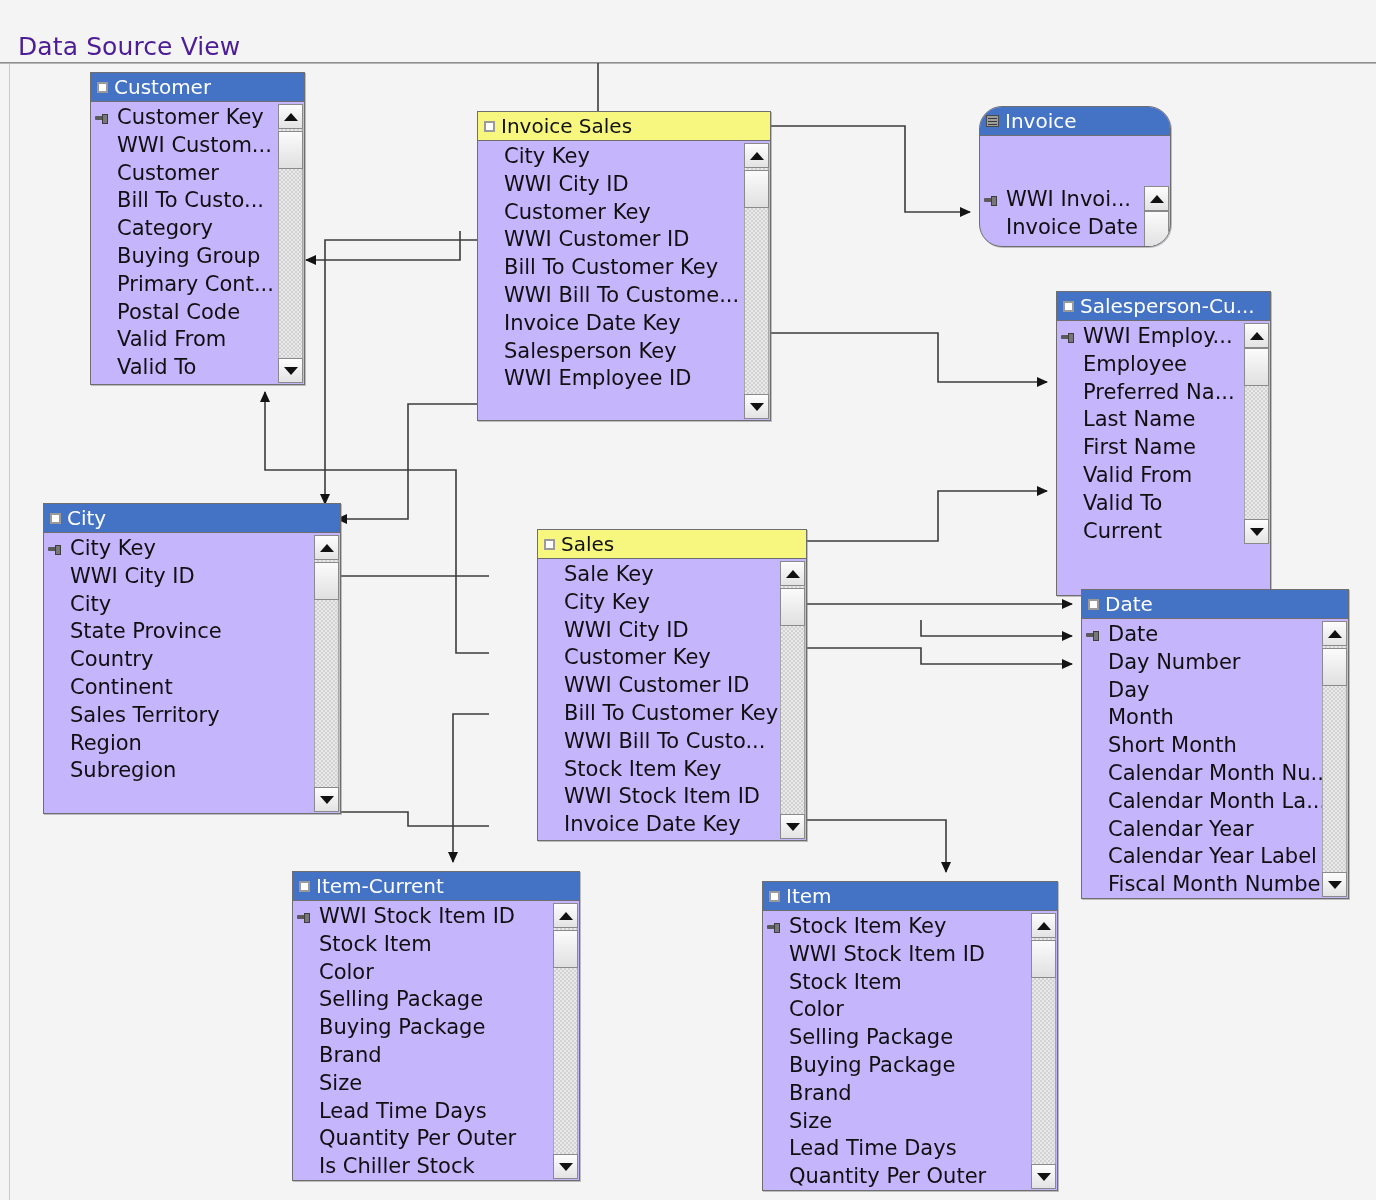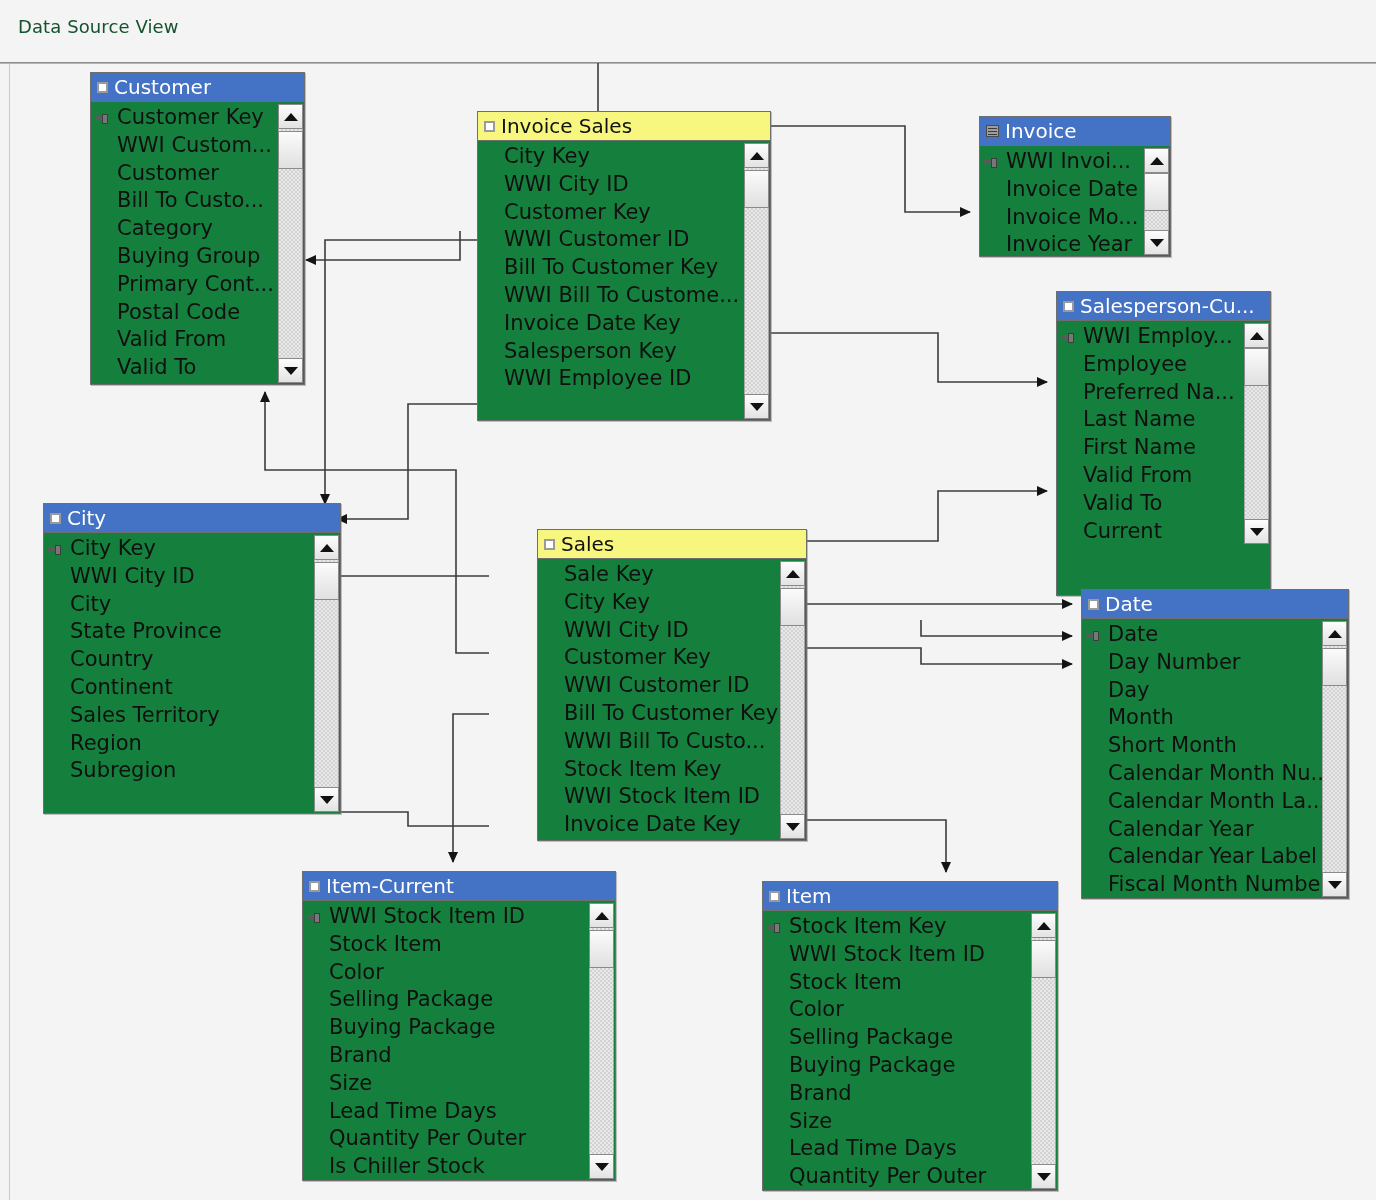--- a/index.html
+++ b/index.html
@@ -8,40 +8,40 @@
     width:1376px; height:1200px;
     background:#f4f4f4;
     font-family:"DejaVu Sans", sans-serif;
     overflow:hidden;
     position:relative;
   }
   #canvas { position:absolute; left:0; top:0; width:1376px; height:1200px; }
 
   
   .dsv-title {
-    position:absolute; left:18px; top:16px;
-    font-size:18px; color:#14532d; letter-spacing:.1px;
+    position:absolute; left:18px; top:32px;
+    font-size:25px; color:#4c1d95; letter-spacing:.1px;
     white-space:nowrap;
   }
   .hdr-rule {
     position:absolute; left:0; top:62px; width:1376px; height:2px;
     background:#b4b4b4; border-top:1px solid #8f8f8f;
   }
   .pane-left-border {
     position:absolute; left:9px; top:64px; width:1px; height:1136px;
     background:#c9c9c9;
   }
 
   
   #wires { position:absolute; left:0; top:0; width:1376px; height:1200px; }
 
   
   .tbl {
     position:absolute;
-    background:#15803d;
+    background:#c4b5fd;
     border:1px solid #6e6e6e;
     box-shadow:1px 1px 0 rgba(120,120,120,.45);
     overflow:hidden;
   }
   .tbl-hdr {
     height:29px;
     display:flex; align-items:center;
     padding:0 4px 0 6px;
     background:#4472C4;
     border-bottom:1px solid #6e6e6e;
@@ -238,26 +238,26 @@
               <span class="glyph"></span>
             </div>
             <div class="sb-track"></div>
             <div class="sb-thumb" style="top: 27px; height: 38px;"></div>
             <div class="sb-btn down">
               <span class="glyph"></span>
             </div>
           </div>
         </div>
       </div>
-      <div class="tbl" style="left: 979px; top: 116px; width: 192px; height: 141px;">
+      <div class="tbl" style="left: 979px; top: 106px; width: 192px; height: 141px; border-radius: 23px;">
         <div class="tbl-hdr">
           <span class="ico-view"></span>
           <span class="tbl-name">Invoice</span>
         </div>
-        <div class="tbl-body" style="height: 111px;">
+        <div class="tbl-body" style="height: 111px; margin-top: 48px;">
           <ul class="fields">
             <li class="pk">WWI Invoi...</li>
             <li>Invoice Date</li>
             <li>Invoice Mo...</li>
             <li>Invoice Year</li>
           </ul>
           <div class="sb" style="height: 107px;">
             <div class="sb-btn up">
               <span class="glyph"></span>
             </div>
@@ -379,21 +379,21 @@
               <span class="glyph"></span>
             </div>
             <div class="sb-track"></div>
             <div class="sb-thumb" style="top: 27px; height: 38px;"></div>
             <div class="sb-btn down">
               <span class="glyph"></span>
             </div>
           </div>
         </div>
       </div>
-      <div class="tbl" style="left: 302px; top: 871px; width: 314px; height: 310px;">
+      <div class="tbl" style="left: 292px; top: 871px; width: 288px; height: 310px;">
         <div class="tbl-hdr">
           <span class="ico-table"></span>
           <span class="tbl-name">Item-Current</span>
         </div>
         <div class="tbl-body" style="height: 280px;">
           <ul class="fields">
             <li class="pk">WWI Stock Item ID</li>
             <li>Stock Item</li>
             <li>Color</li>
             <li>Selling Package</li>

